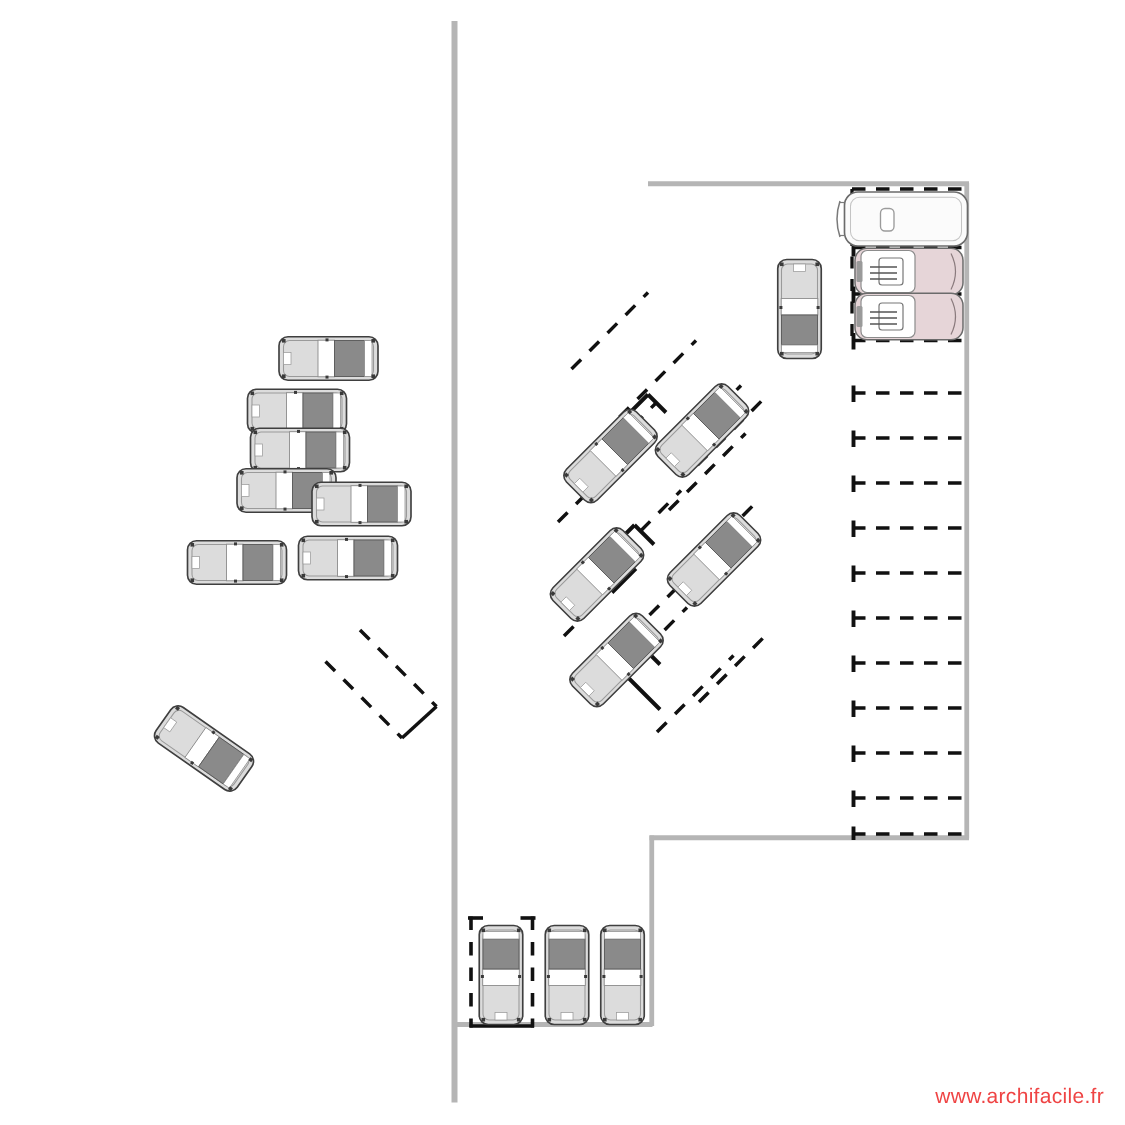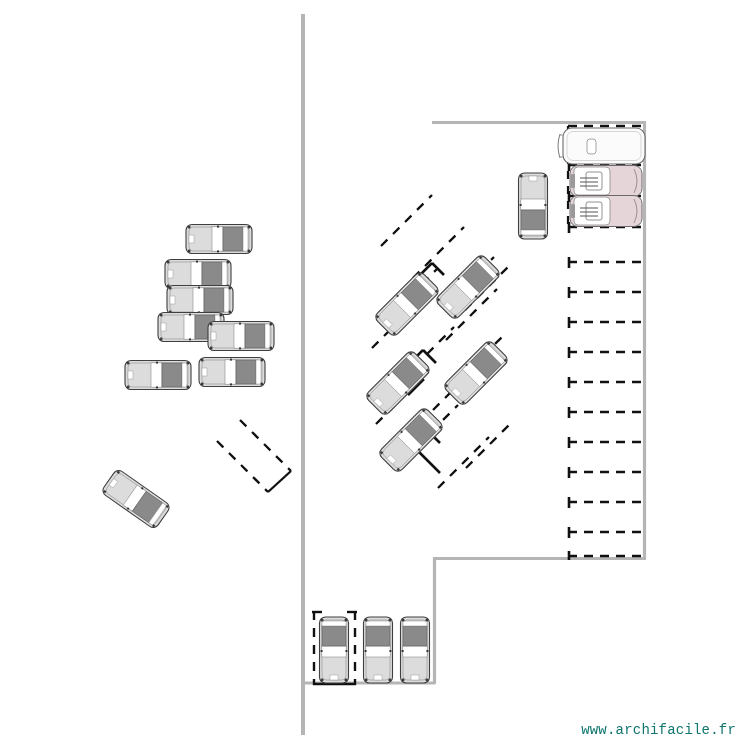--- a/index.html
+++ b/index.html
@@ -7,23 +7,23 @@
     width:750px;height:750px;overflow:hidden;
     font-family:"Liberation Sans", sans-serif;
     position:relative;
   }
   #plan{
     position:absolute;left:0;top:0;width:750px;height:750px;
   }
   #watermark{
     position:absolute;
     right:14px;bottom:12px;
-    font-family:Liberation Mono, monospace;
+    font-family:Liberation Sans, sans-serif;
     font-size:14px;
-    color:#0f766e;
+    color:#ef4444;
     letter-spacing:0.2px;
     white-space:nowrap;
   }
 </style>
 </head>
 <body>
 
 <svg id="plan" viewBox="0 0 750 750" width="750" height="750" xmlns="http://www.w3.org/2000/svg">
 
   <defs>

